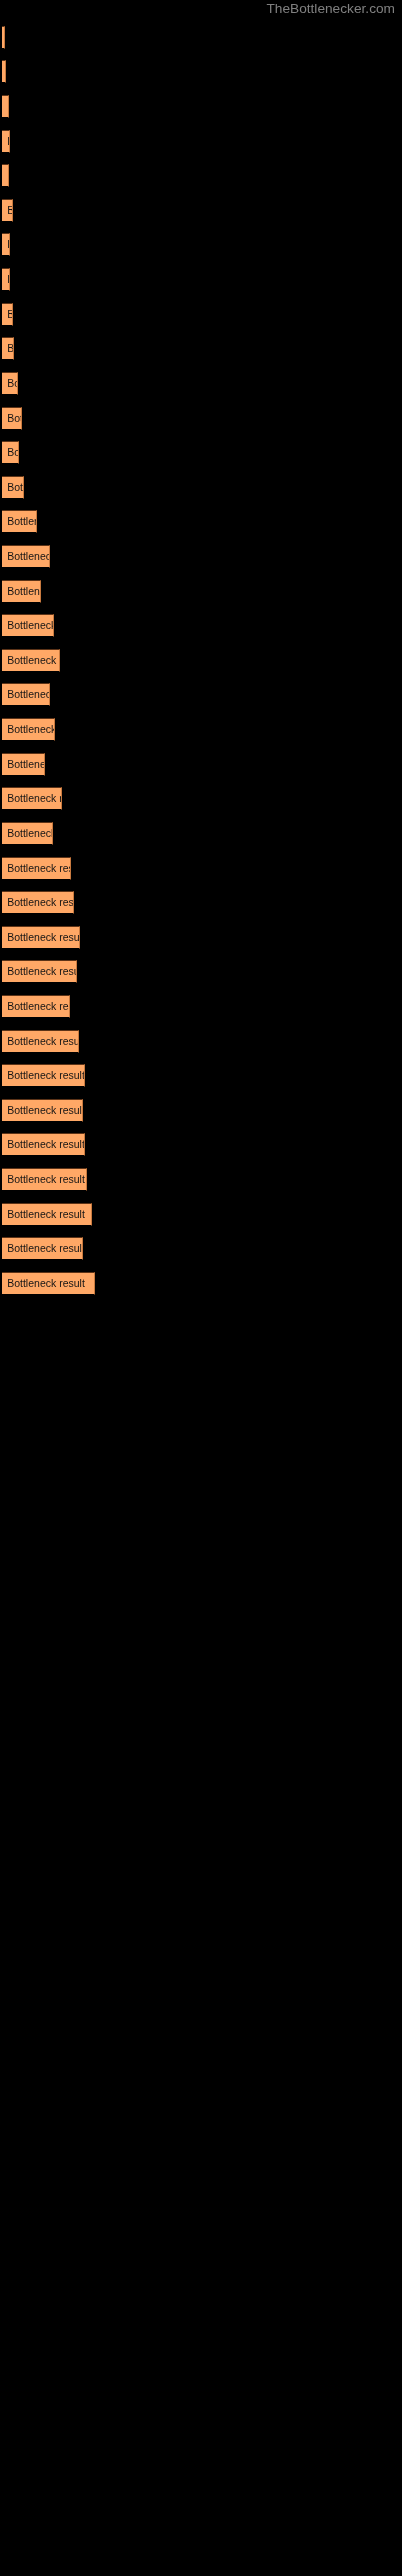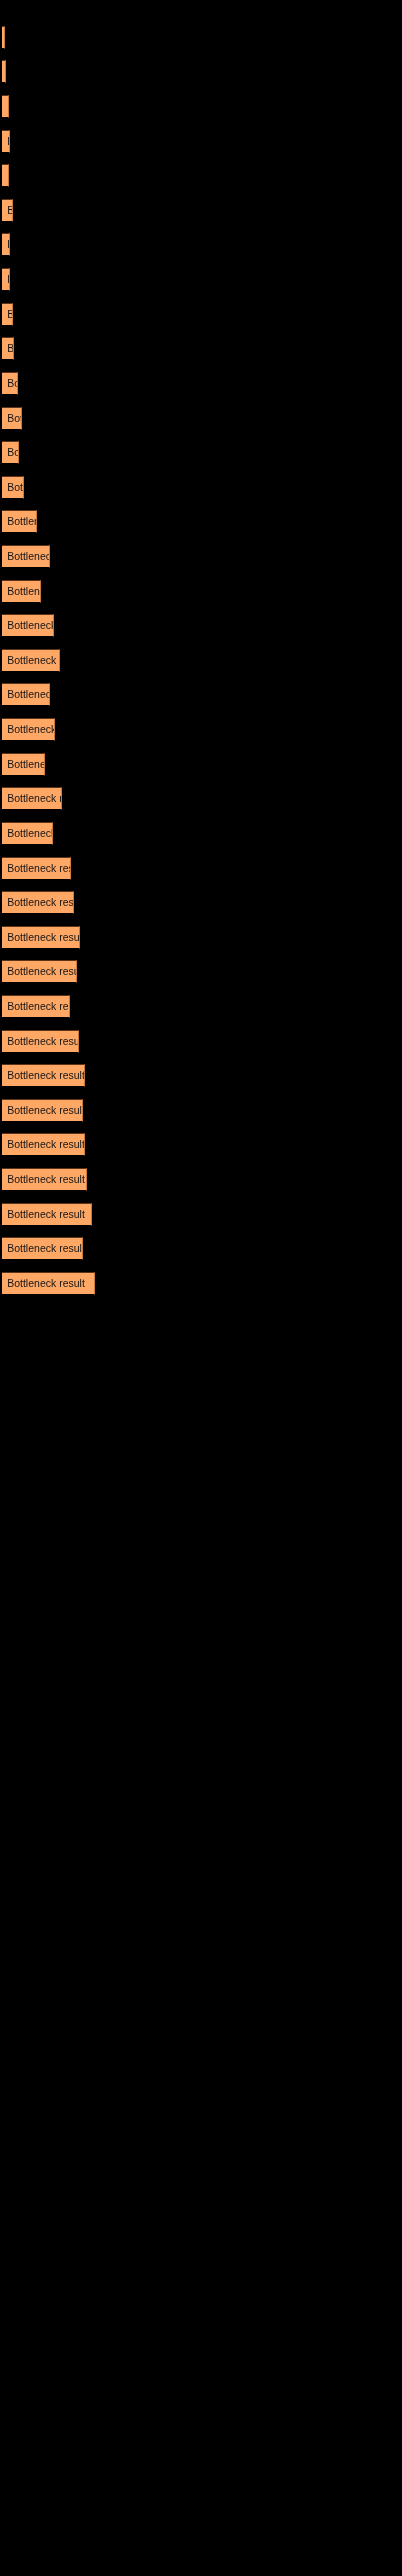--- a/index.html
+++ b/index.html
@@ -83,20 +83,23 @@
     font-family: "Liberation Sans", sans-serif;
     white-space: nowrap;
     pointer-events: none;
   }
 </style>
 </head>
 <body>
 
 <div id="page-root">
 
+  <div class="site-header">
+    <span class="site-title">TheBottlenecker.com</span>
+  </div>
 
   <div class="chart-area" id="chart-area">
       <div class="bar-row" style="top: 26px; width: 403px;">
         <div class="bar" title="Bottleneck result" style="width: 2.4px; left: 2.4px; height: 22.5px;"></div>
       </div>
       <div class="bar-row" style="top: 60px; width: 403px;">
         <div class="bar" title="Bottleneck result" style="width: 3.2px; left: 2.4px; height: 22.5px;"></div>
       </div>
       <div class="bar-row" style="top: 95px; width: 403px;">
         <div class="bar" title="Bottleneck result" style="width: 6.4px; left: 2.4px; height: 22.5px;">

